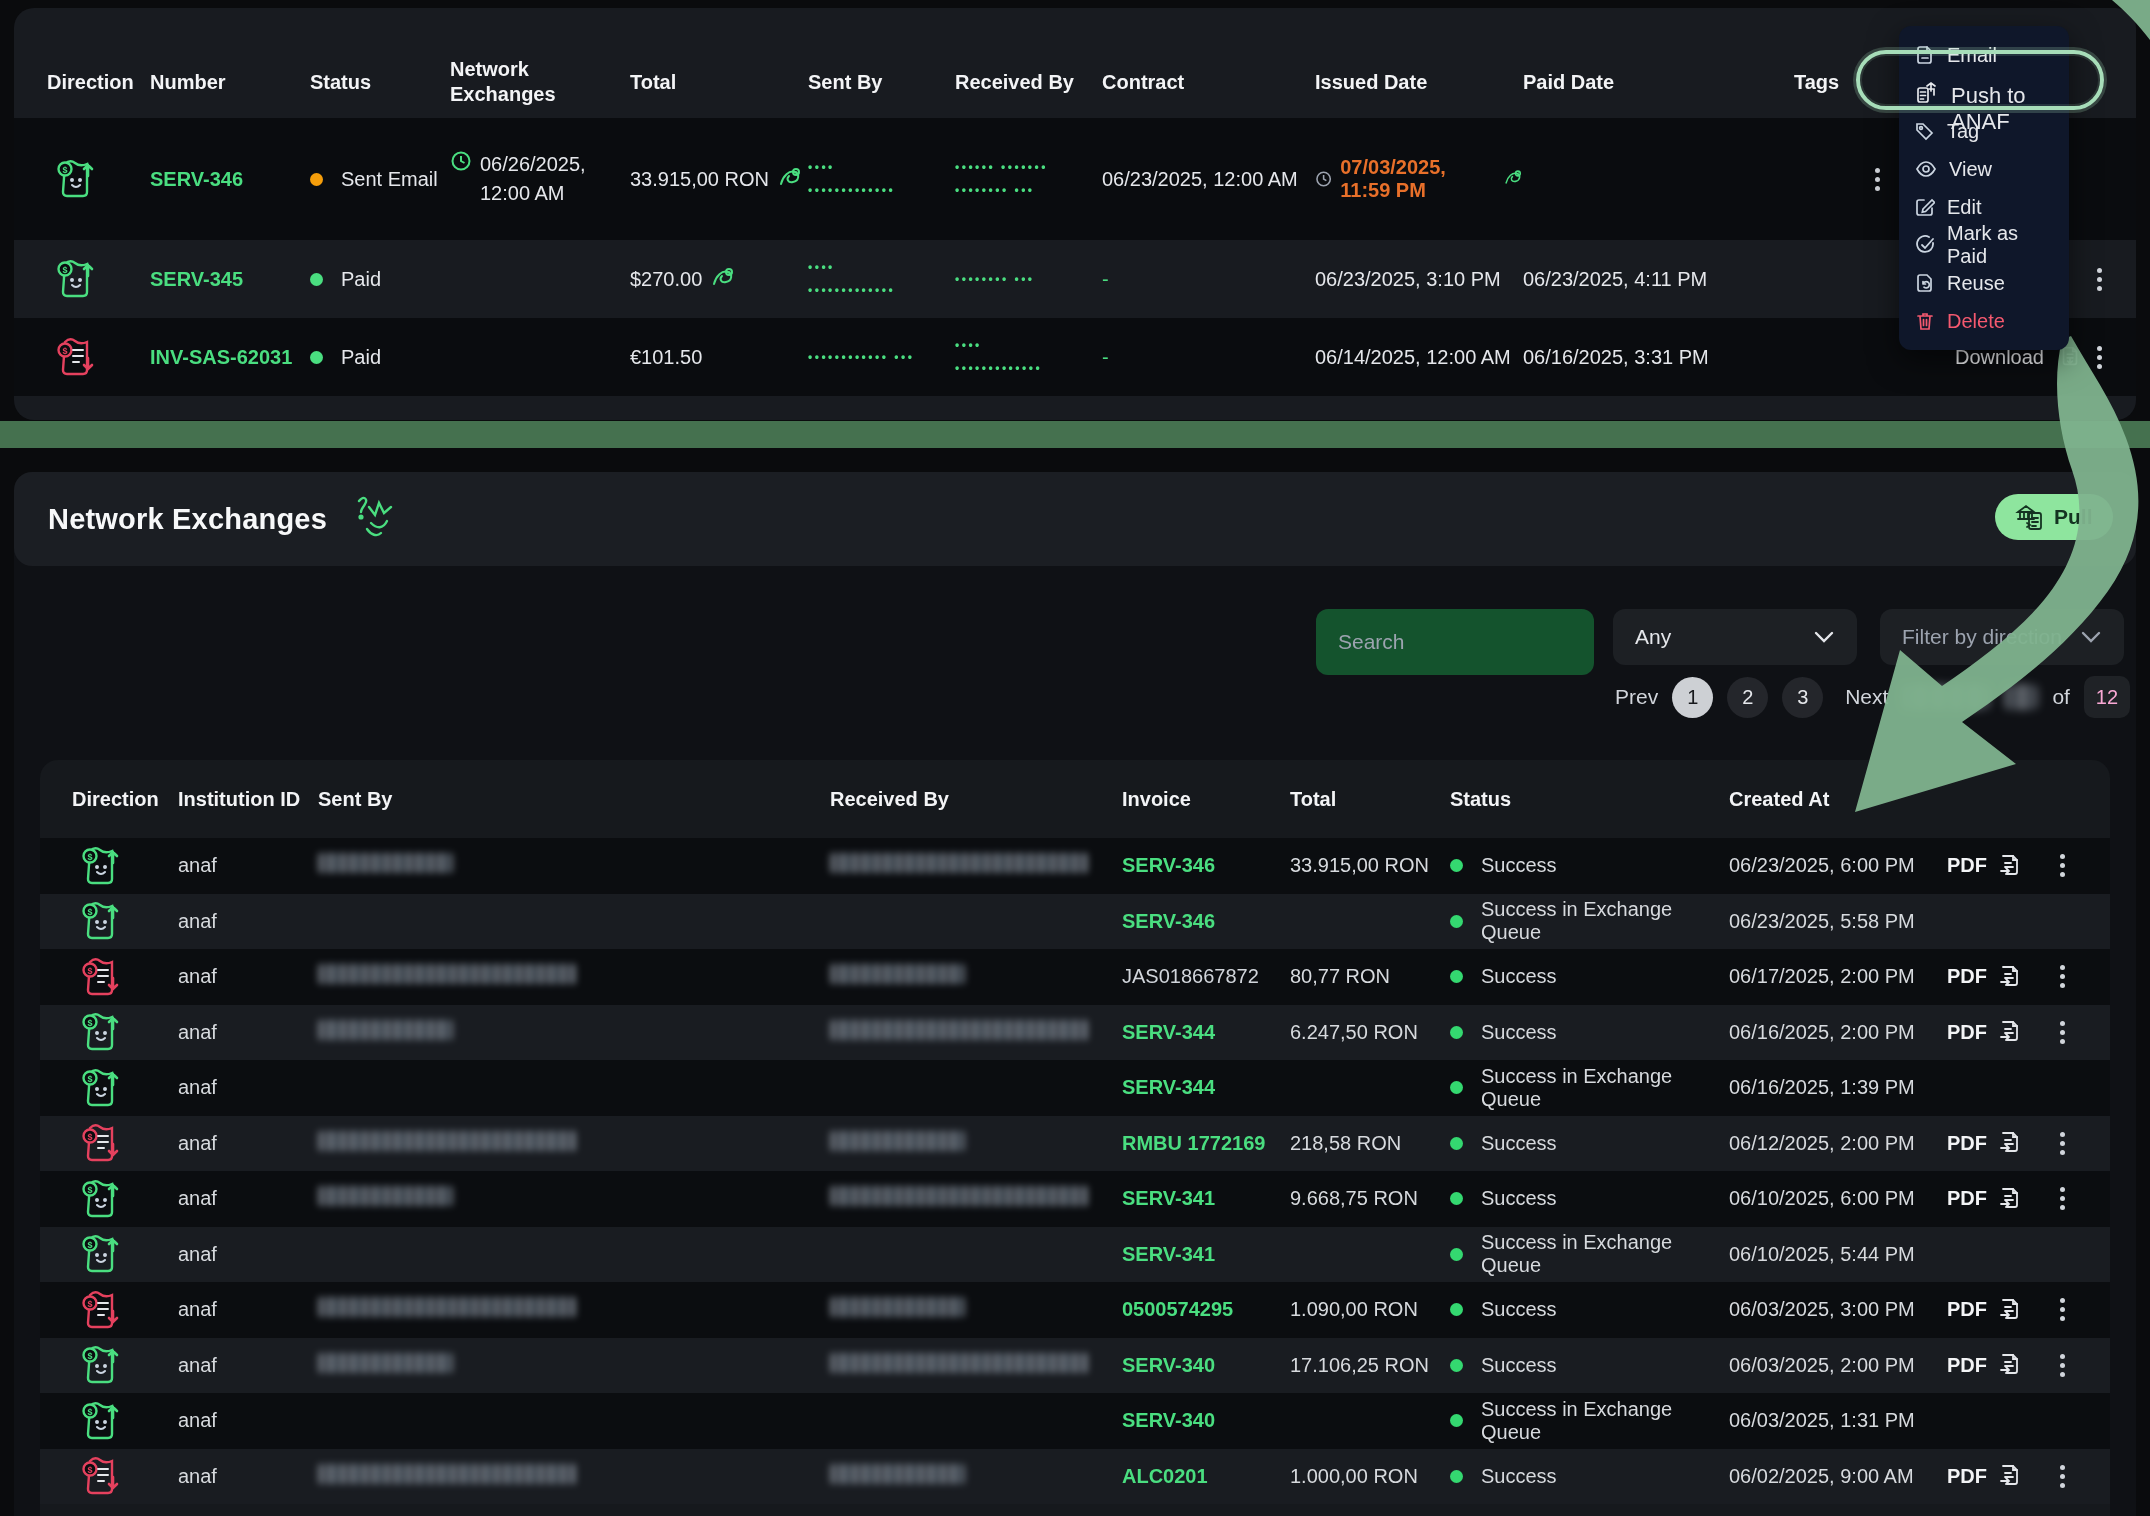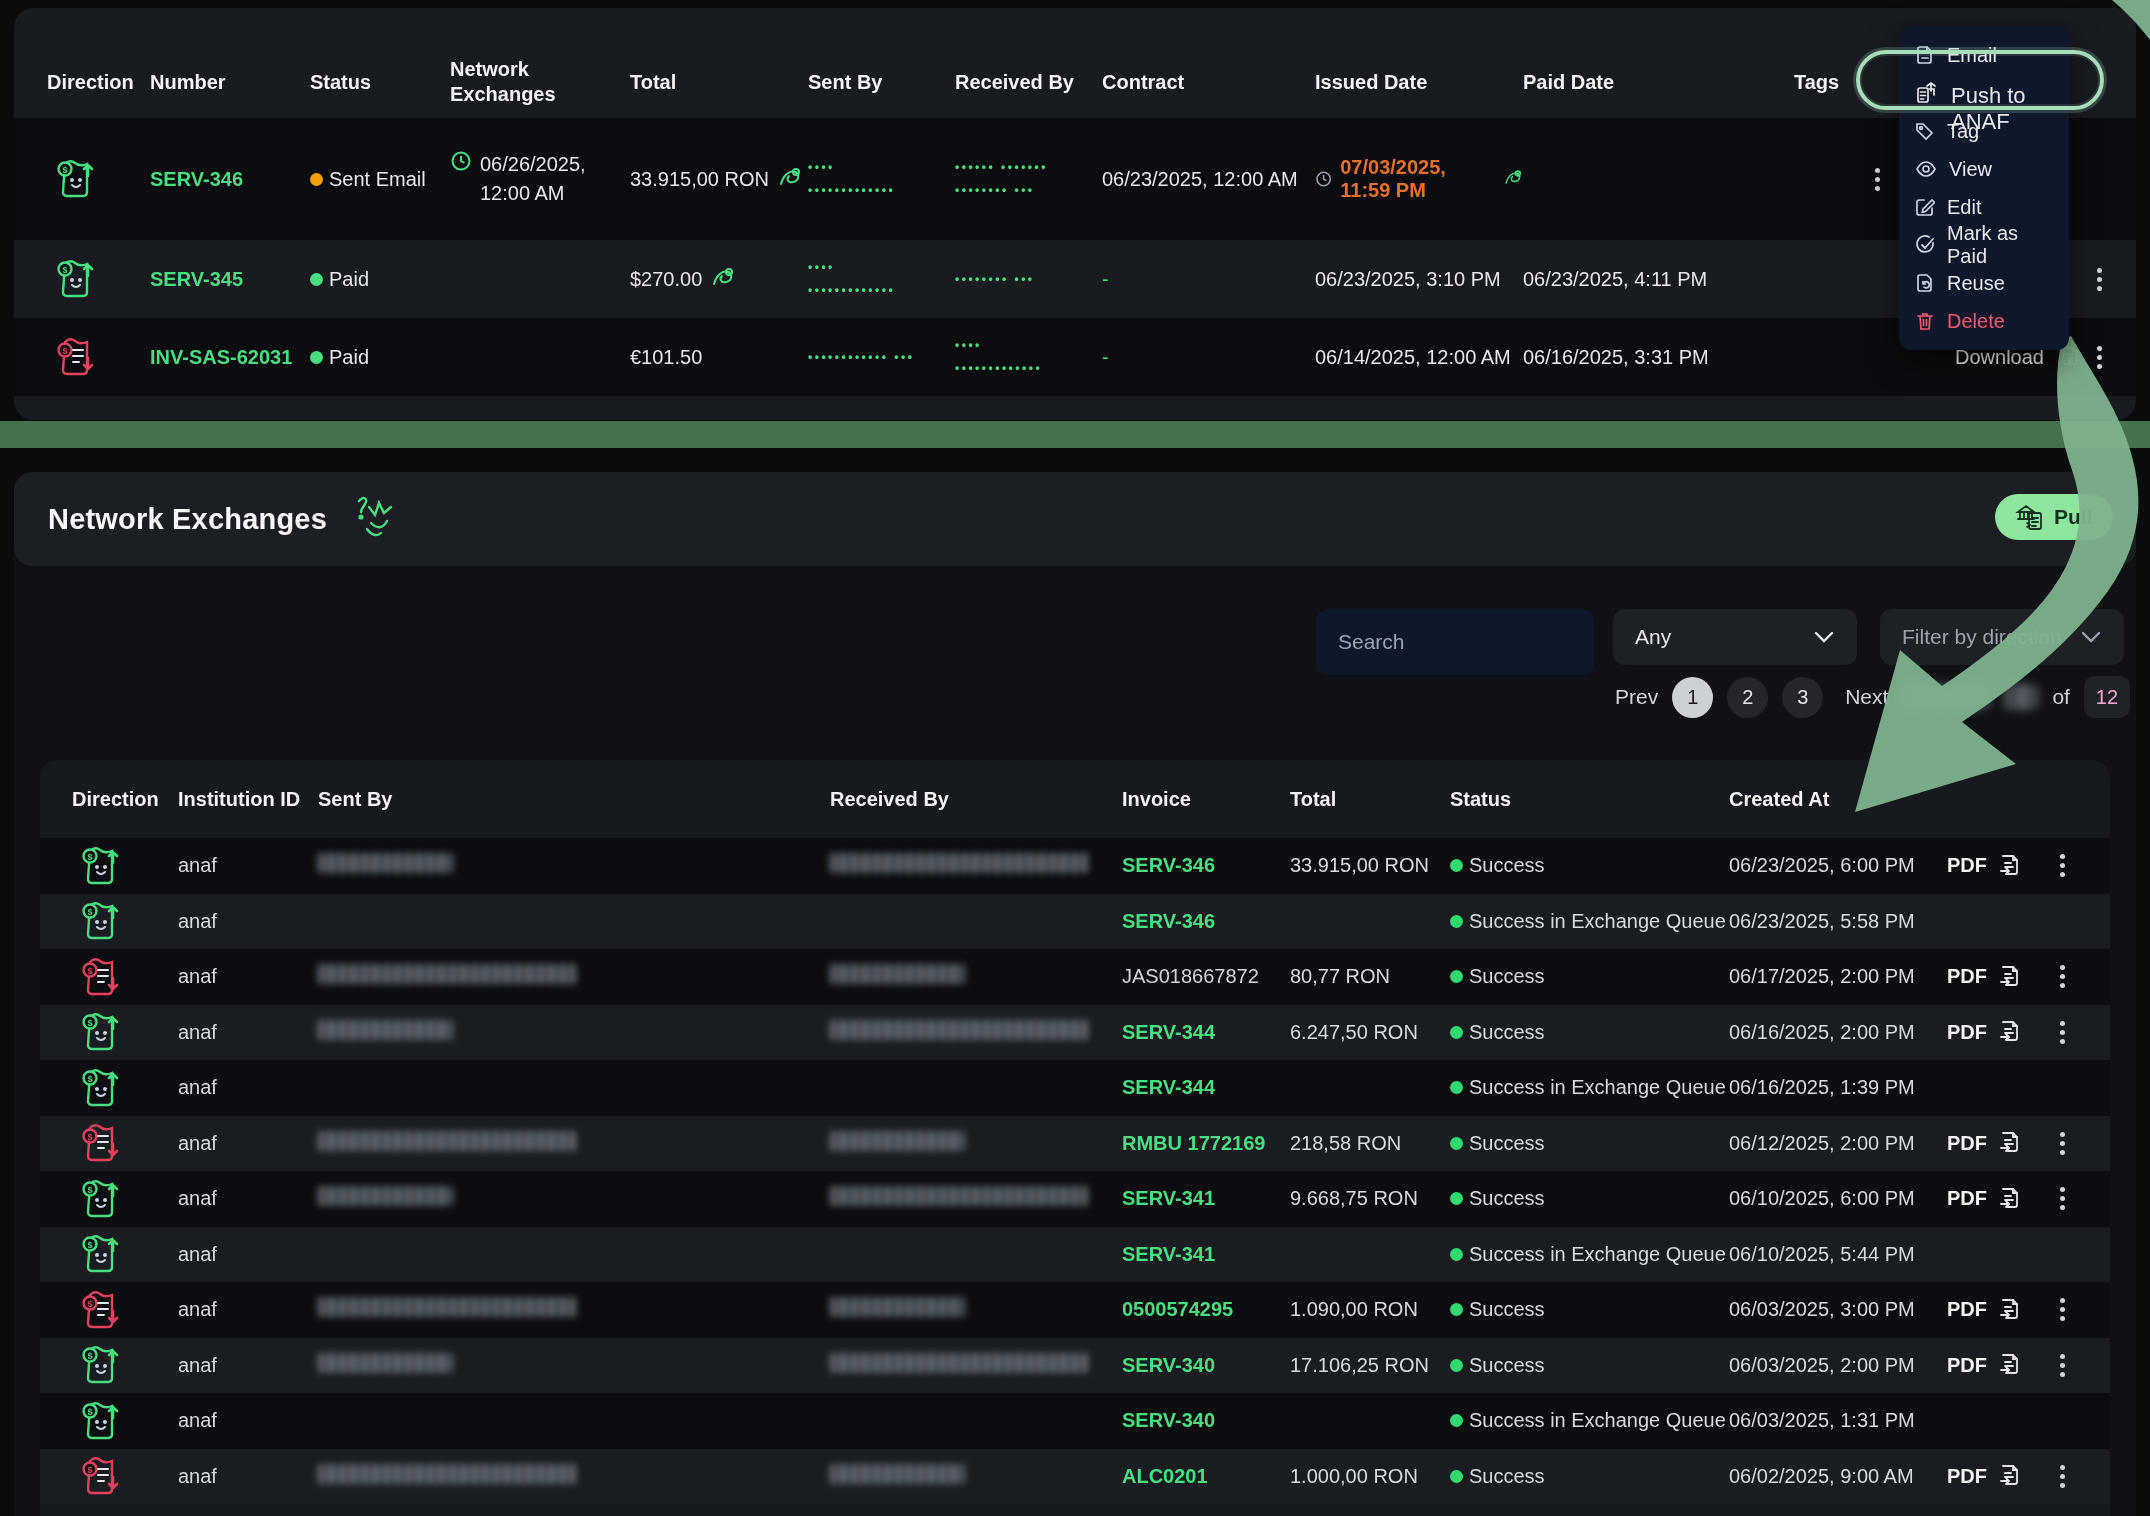--- a/index.html
+++ b/index.html
@@ -19,41 +19,41 @@
   
   .t1-grid{display:grid;grid-template-columns:103px 160px 140px 180px 178px 147px 147px 213px 208px 271px 120px 1fr;
            align-items:center;padding-left:33px;}
   .t1-head{height:72px;margin-top:38px;font-weight:700;color:#f3f4f6;font-size:20px;align-items:center;}
   .t1-head .hcell{line-height:1.25;padding-right:12px;}
   .t1-row{font-size:20px;}
   .t1-row.dark{background:#0a0c0f;}
   .t1-row.light{background:#181b20;}
   .r-tall{height:122px;} .r-med{height:78px;}
   .num-link{color:#4ade80;font-weight:600;}
-  .statuscell{display:flex;align-items:center;gap:6px;}
+  .statuscell{display:flex;align-items:center;gap:18px;}
   .dot{width:13px;height:13px;border-radius:50%;display:inline-block;flex:none;}
   .netex{display:flex;align-items:flex-start;gap:8px;line-height:1.45;padding-right:10px;}
   .totalcell{display:flex;align-items:center;gap:8px;}
   .mask{color:#4ade80;font-size:12px;letter-spacing:2.5px;font-weight:700;line-height:1.9;}
   .contract{color:#4ade80;font-size:20px;line-height:1.4;padding-right:16px;}
   .paidcell{display:flex;align-items:center;gap:8px;}
   .paid-late{color:#e8702a;font-weight:600;}
   .actions1{display:flex;align-items:center;justify-content:flex-end;gap:14px;padding-right:34px;color:#f3f4f6;}
   .kebab{width:6px;display:flex;flex-direction:column;gap:4px;align-items:center;cursor:pointer;}
   .kebab i{width:5px;height:5px;border-radius:50%;background:#d1d5db;display:block;}
   
   .menu{position:absolute;left:1899px;top:26px;width:170px;background:#0f172a;border-radius:12px;
         padding:10px 0;z-index:60;box-shadow:0 10px 30px rgba(0,0,0,.55);}
   .menu-item{display:flex;align-items:center;gap:12px;height:38px;padding:0 16px;font-size:20px;color:#e5e7eb;cursor:pointer;}
   .menu-item.danger{color:#f4596f;}
   .menu-item svg{flex:none;}
   .oval{position:absolute;left:1856px;top:50px;width:248px;height:60px;border:4px solid #a7ddb9;border-radius:999px;
         z-index:65;box-shadow:0 0 0 3px rgba(167,221,185,.22), inset 0 0 0 2px rgba(167,221,185,.15);pointer-events:none;}
   
-  .search-box{position:absolute;left:1316px;top:609px;width:278px;height:66px;background:#0f172a;border-radius:12px;
+  .search-box{position:absolute;left:1316px;top:609px;width:278px;height:66px;background:#14532d;border-radius:12px;
               display:flex;align-items:center;padding:0 20px;z-index:10;}
   .search-box input{background:transparent;border:none;outline:none;color:#e5e7eb;font-size:21px;width:100%;
                     font-family:"Liberation Sans",sans-serif;}
   .search-box input::placeholder{color:#9ca3af;}
   .select{position:absolute;top:609px;height:56px;background:#1d2024;border-radius:12px;display:flex;align-items:center;
           justify-content:space-between;padding:0 22px;font-size:21px;z-index:10;cursor:pointer;}
   .sel-any{left:1613px;width:244px;color:#e5e7eb;}
   .sel-dir{left:1880px;width:244px;color:#9ca3af;}
   .pagination{position:absolute;left:1615px;top:676px;height:42px;display:flex;align-items:center;gap:14px;z-index:10;}
   .pg-label{color:#d1d5db;font-size:21px;}

